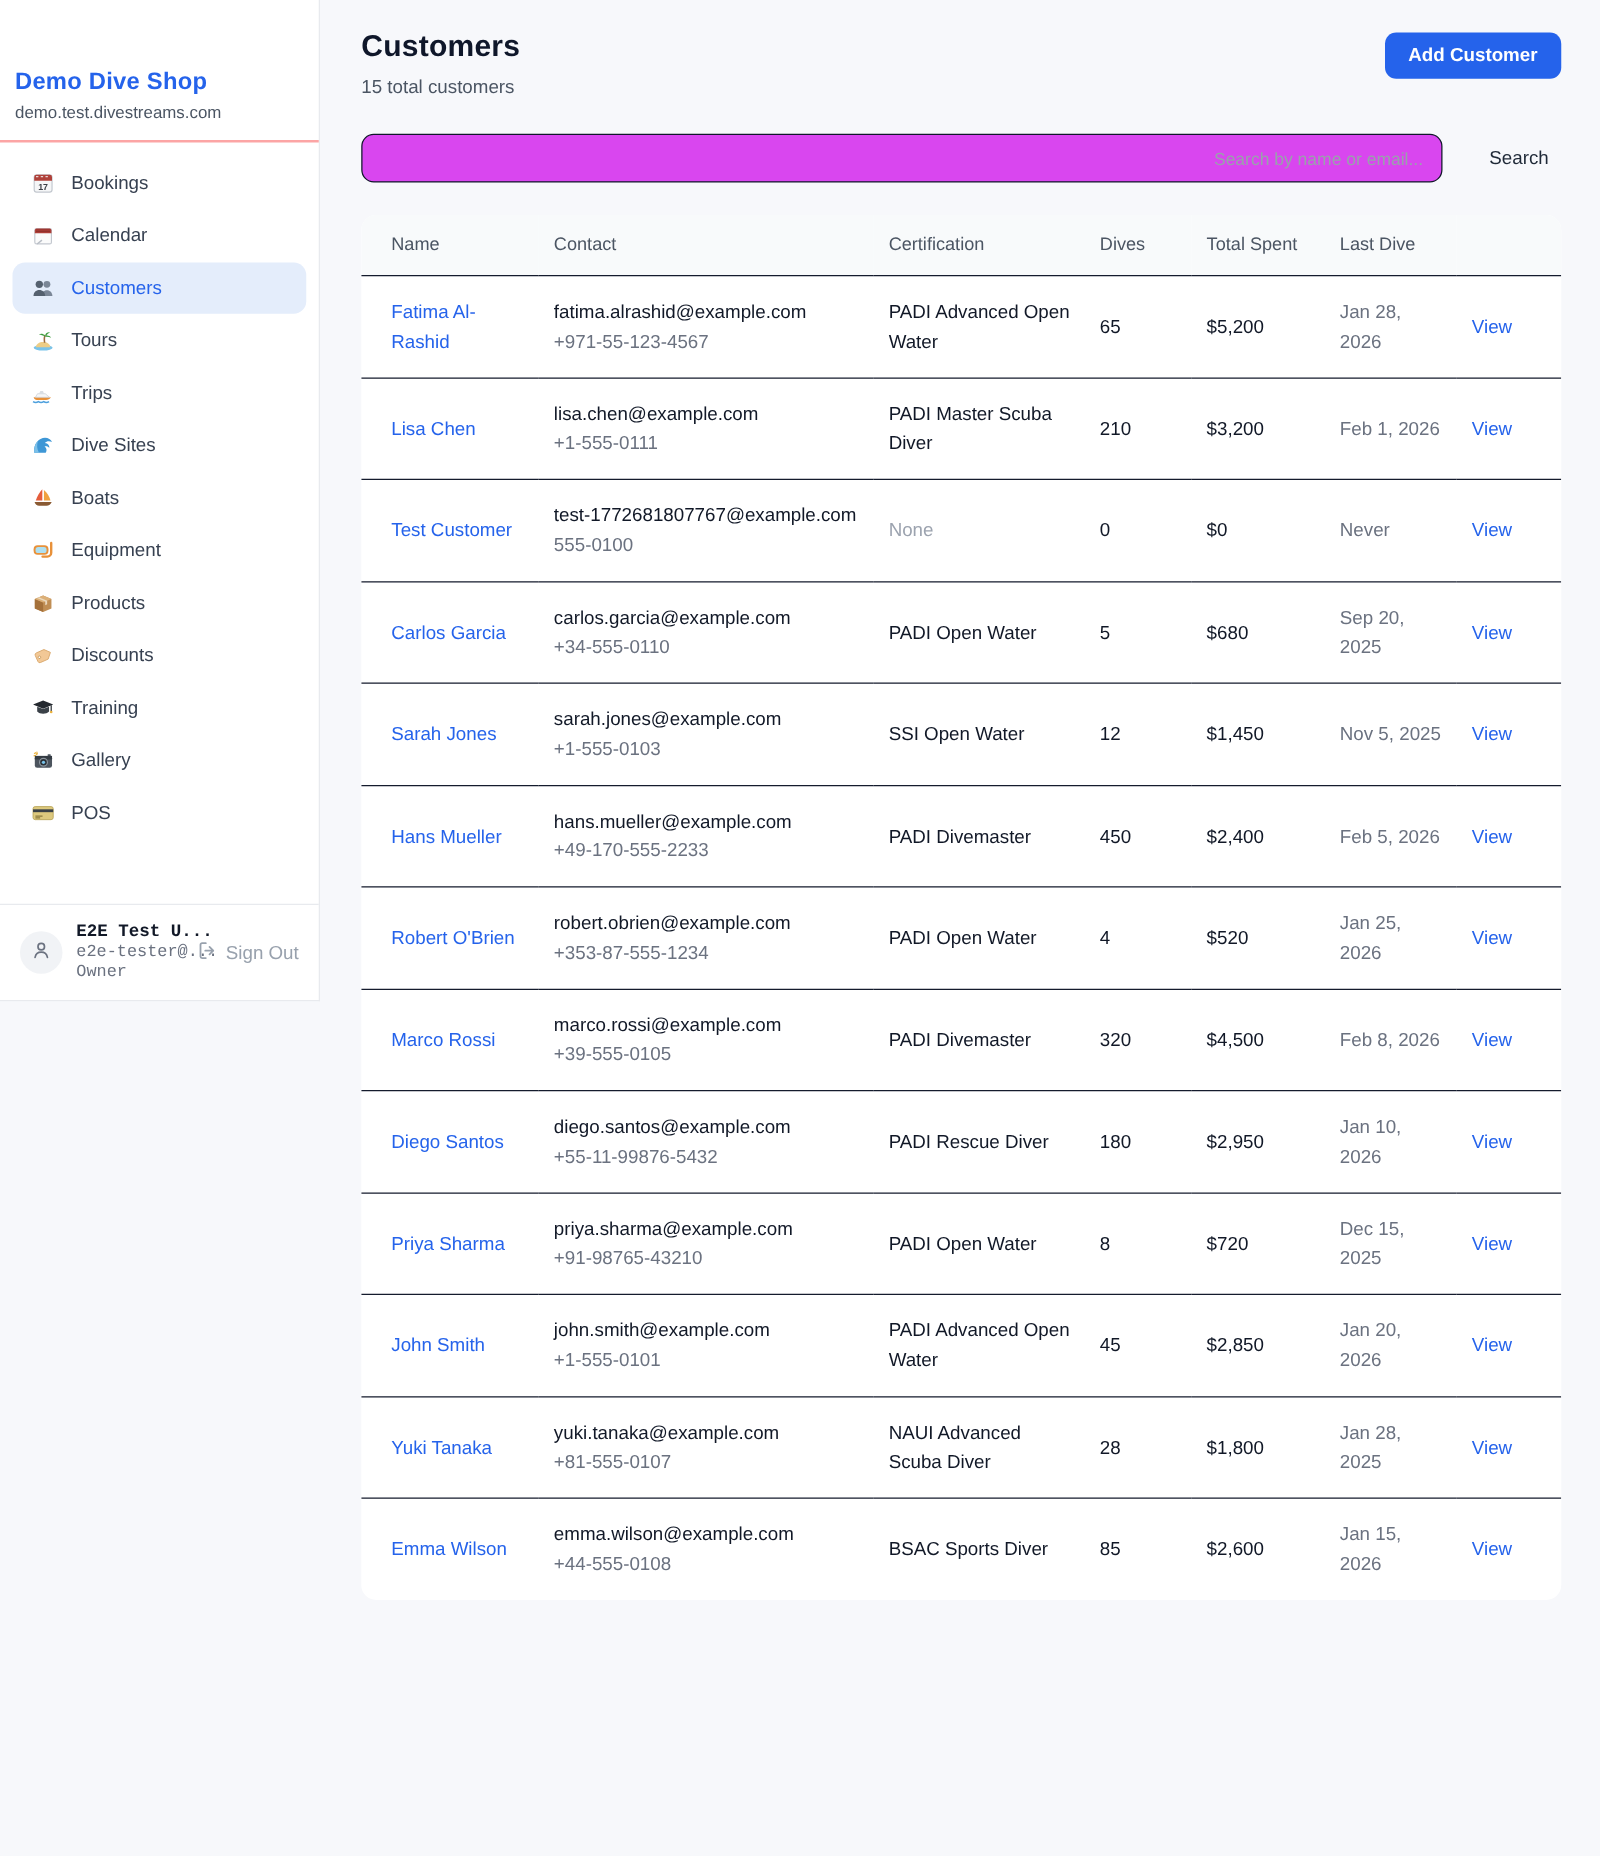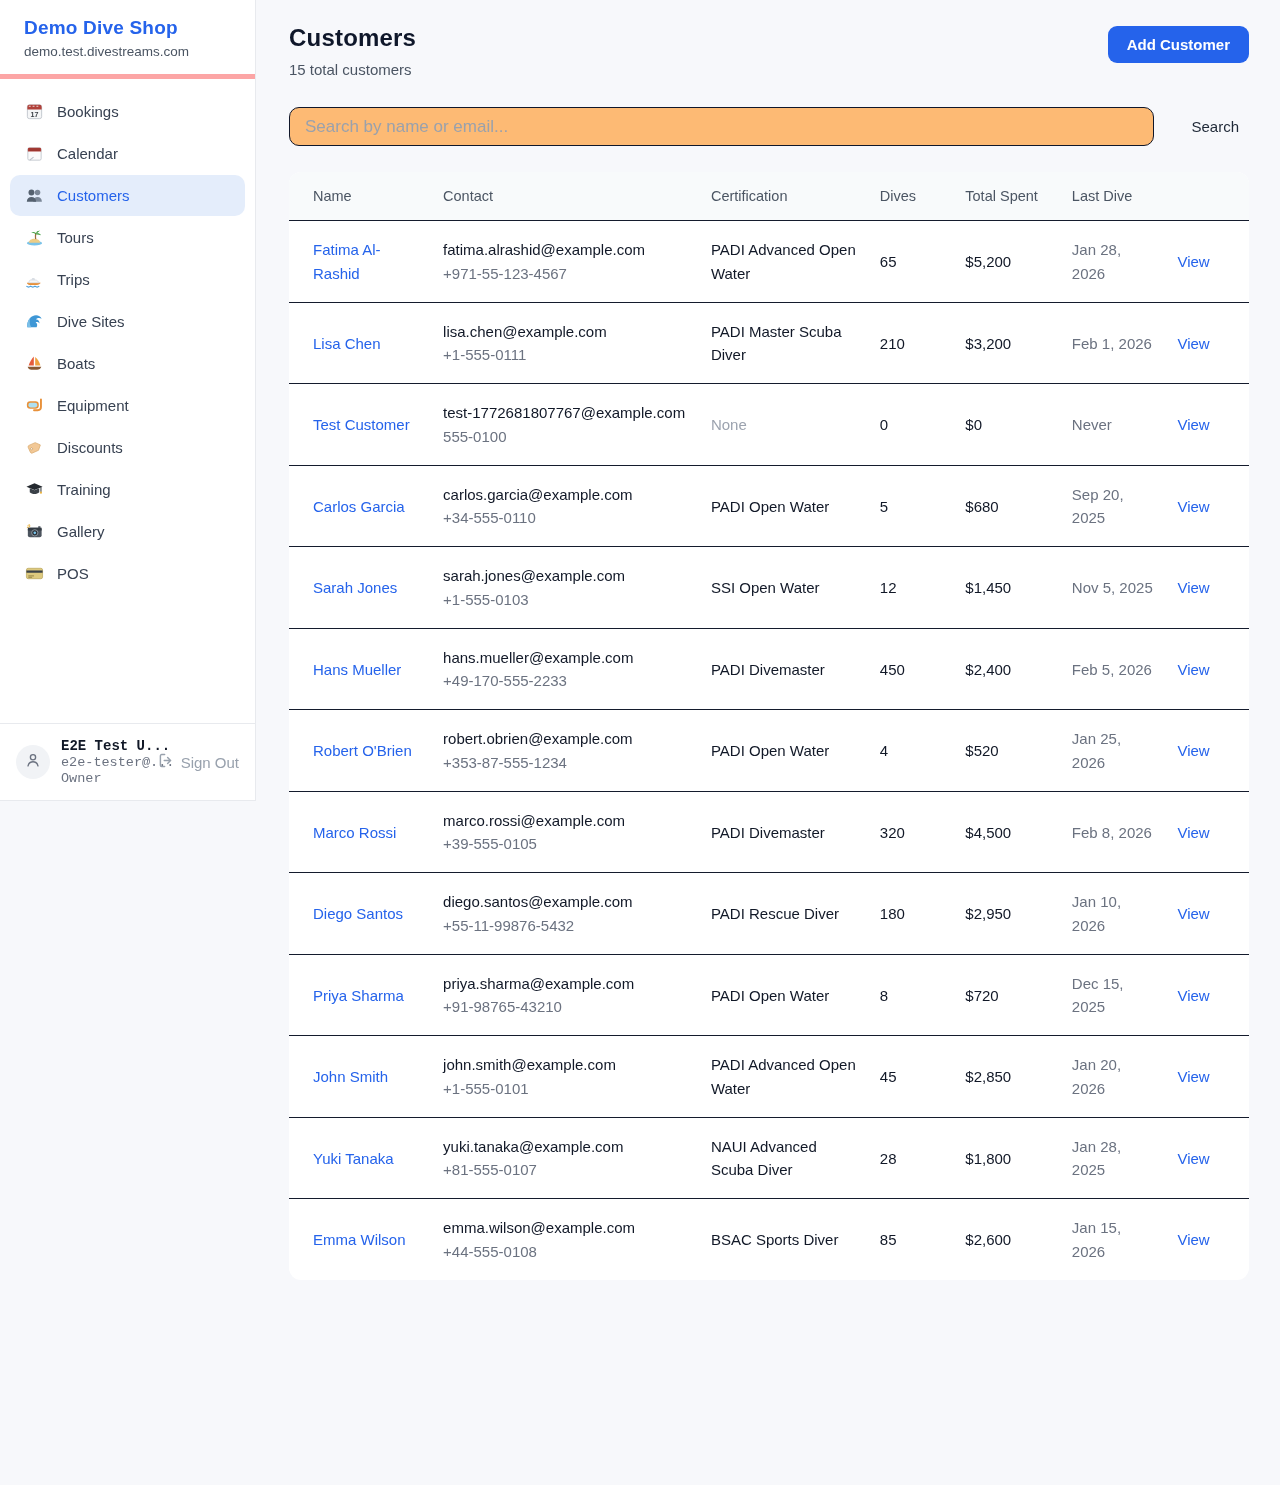--- a/index.html
+++ b/index.html
@@ -11,21 +11,21 @@
     min-height:1485px;
   }
   .app { display:flex; width:1280px; min-height:1485px; align-items:flex-start; }
 
   
   .sidebar {
     width:256px; min-height:801px; background:#ffffff;
     border-right:1px solid #e8eaee; border-bottom:1px solid #e8eaee;
     flex:0 0 256px; display:flex; flex-direction:column;
   }
-  .brand { padding:17px 24px 15px; border-bottom:5px solid #fca5a5; }
+  .brand { padding:17px 12px 15px; border-bottom:2px solid #fca5a5;margin-top:38px; }
   .brand-name { font-size:19px; font-weight:700; color:#2563eb; letter-spacing:.2px; }
   .brand-domain { font-size:13.5px; color:#4b5563; margin-top:5px; }
   .nav { list-style:none; padding:12px 10px 10px; flex:1 0 auto; }
   .nav-item {
     display:flex; align-items:center; gap:13px;
     padding:10.5px 14px; border-radius:10px; cursor:pointer;
     font-size:15px; color:#374151; margin-bottom:1px;
   }
   .nav-item .icon { width:20px; height:20px; display:inline-flex; align-items:center; justify-content:center; }
   .nav-item.active { background:#e4edfb; color:#2563eb; font-weight:500; }
@@ -51,22 +51,22 @@
   .page-title { font-size:24px; font-weight:700; color:#0f172a; letter-spacing:.2px; }
   .page-subtitle { font-size:15px; color:#4b5563; margin-top:9px; }
   .btn-primary {
     background:#2563eb; color:#ffffff; border:none; border-radius:9px;
     padding:10px 19px; font-size:15px; font-weight:600; cursor:pointer;
     font-family:inherit; margin-top:2px;
   }
   .search-row { display:flex; align-items:center; margin-top:29px; }
   .search-input {
     flex:1; height:39px; border:1.5px solid #10172a; border-radius:10px;
-    padding:0 15px; font-size:17px; color:#0f172a; background:#fdba74;
-    font-family:inherit; outline:none;
+    padding:0 15px; font-size:14px; color:#0f172a; background:#d946ef;
+    font-family:inherit; outline:none;text-align:right;
   }
   .search-input::placeholder { color:#9aa1ac; }
   .search-btn {
     background:none; border:none; color:#1f2937; font-size:15px;
     margin-left:27px; cursor:pointer; font-family:inherit; padding:8px 10px;
   }
 
   
   .table-card { margin-top:26px; background:#ffffff; border-radius:12px; overflow:hidden; }
   table { width:100%; border-collapse:collapse; table-layout:fixed; }
@@ -183,20 +183,31 @@
         </li>
         <li class="nav-item">
           <span class="icon">
             <svg width="19" height="19" viewBox="0 0 20 20" xmlns="http://www.w3.org/2000/svg">
               <rect x="2" y="5.5" width="12.5" height="8" rx="3.4" fill="#e8913a"></rect>
               <rect x="3.6" y="7" width="9.3" height="5" rx="2.2" fill="#aee0f2"></rect>
               <path d="M16.8 3.5v8.2a3.3 3.3 0 01-3.3 3.3H9.5" stroke="#e8913a" stroke-width="2" fill="none" stroke-linecap="round"></path>
             </svg>
           </span>
           <span>Equipment</span>
+        </li>
+        <li class="nav-item">
+          <span class="icon">
+            <svg width="19" height="19" viewBox="0 0 20 20" xmlns="http://www.w3.org/2000/svg">
+              <path d="M3 6.5l7-3 7 3v8l-7 3-7-3z" fill="#c08e54"></path>
+              <path d="M3 6.5l7 3v8l-7-3z" fill="#a5713a"></path>
+              <path d="M3 6.5l7-3 7 3-7 3z" fill="#dcb078"></path>
+              <path d="M6.4 5l7 3v3l-1.6.7v-3L4.9 5.7z" fill="#ead9bf"></path>
+            </svg>
+          </span>
+          <span>Products</span>
         </li>
         <li class="nav-item">
           <span class="icon">
             <svg width="19" height="19" viewBox="0 0 20 20" xmlns="http://www.w3.org/2000/svg">
               <g transform="rotate(-24 10 10)">
                 <path d="M4 7.2a1.6 1.6 0 011.6-1.6h7.1l4 4.4-4 4.4H5.6A1.6 1.6 0 014 12.8z" fill="#f2c896" stroke="#d9a86b" stroke-width=".7"></path>
                 <circle cx="6.6" cy="10" r="1.1" fill="#fff" stroke="#c79a5e" stroke-width=".7"></circle>
               </g>
             </svg>
           </span>

